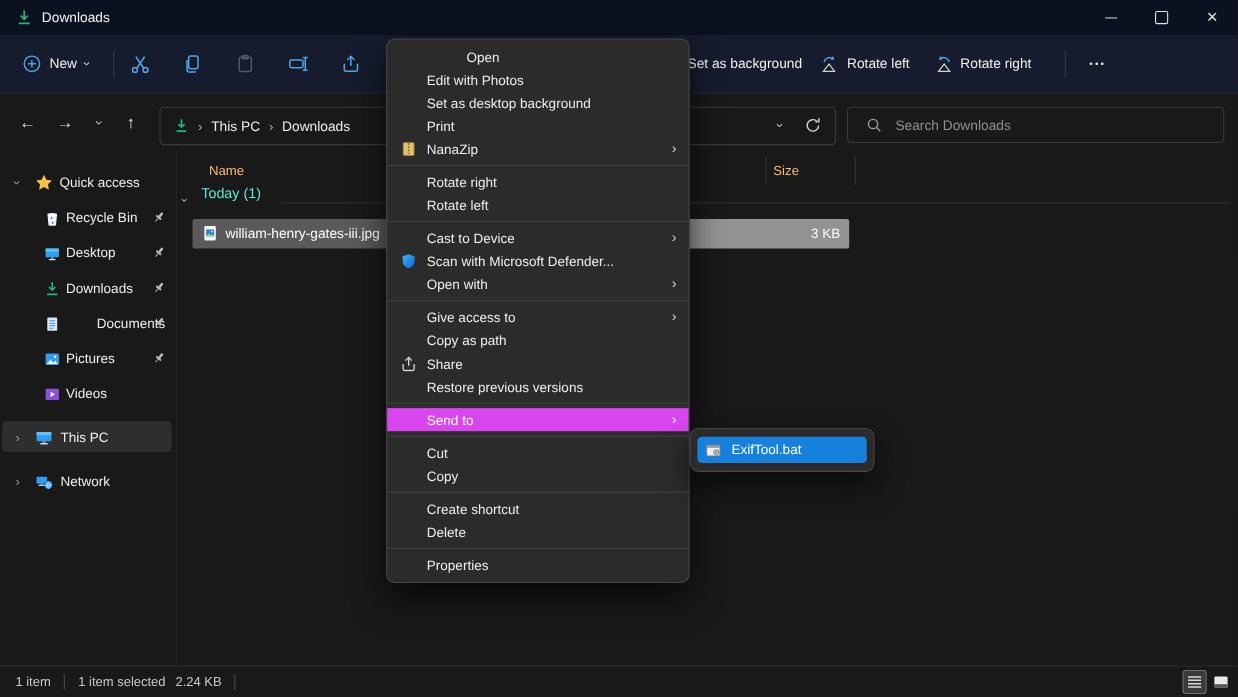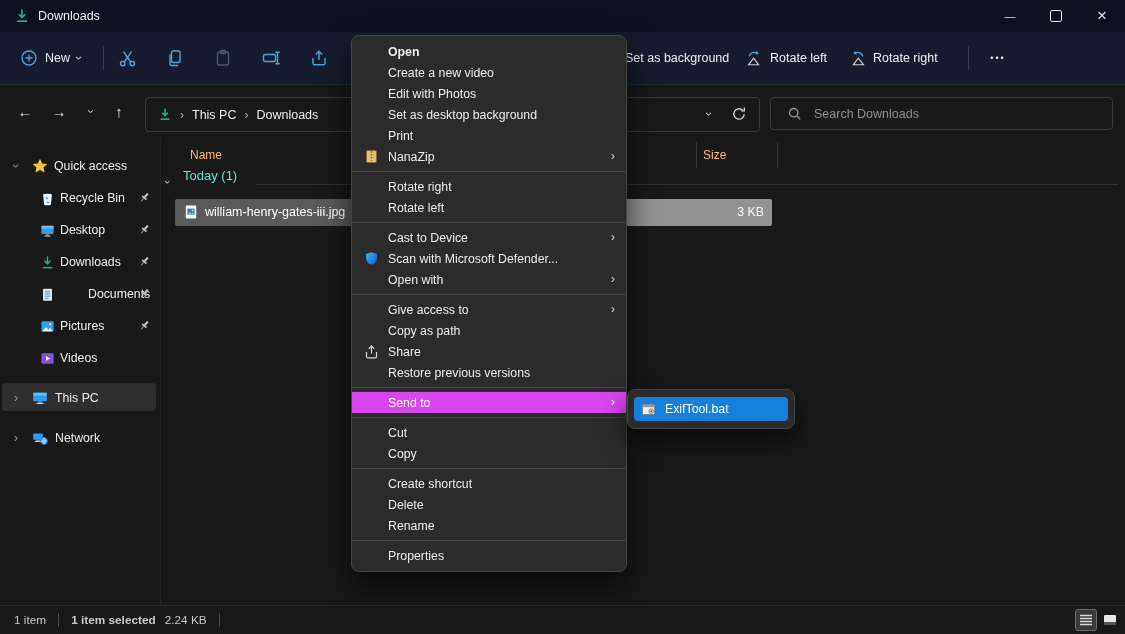--- a/index.html
+++ b/index.html
@@ -57,31 +57,31 @@
   .rowseg1{position:absolute;left:175px;top:199px;width:452px;height:27px;background:#5a5a5a;border-radius:2px 0 0 2px;}
   .rowseg2{position:absolute;left:627px;top:199px;width:145px;height:27px;background:#929292;border-radius:0 2px 2px 0;}
   .file-ico{position:absolute;left:183px;top:204px;}
   .file-name{position:absolute;left:205px;top:205px;color:#ffffff;font-size:12.5px;}
   .file-size{position:absolute;left:627px;top:205px;width:137px;text-align:right;color:#fbfbfb;font-size:12.3px;}
 
   
   .statusbar{position:absolute;left:0;right:0;bottom:0;height:28px;background:#191919;border-top:1px solid #2c2c2c;display:flex;align-items:center;color:#c9c9c9;font-size:11.8px;}
   .st-item{margin-left:14px;}
   .st-div{width:1px;height:14px;background:#4a4a4a;margin-left:12px;}
-  .st-sel{margin-left:12px;font-weight:bold;}
+  .st-sel{margin-left:12px;}
   .st-size{margin-left:9px;}
   .viewbtn{position:absolute;top:3px;width:22px;height:22px;display:flex;align-items:center;justify-content:center;border-radius:3px;box-sizing:border-box;}
   .viewbtn.active{background:#3a3a3a;border:1px solid #6e6e6e;}
 
   
   .ctx{position:absolute;left:351px;top:35px;width:276px;background:#2b2b2b;border:1px solid #454545;
        border-radius:8px;box-shadow:0 14px 30px rgba(0,0,0,.65);padding:5px 0;z-index:50;box-sizing:border-box;}
   .mi{height:21px;display:flex;align-items:center;padding-left:36px;padding-right:12px;position:relative;
       font-size:12.3px;color:#ededed;white-space:nowrap;}
-  .mi.bold{font-weight:bold;}
+  .mi.bold{font-weight:normal;margin-left:36px;}
   .mi.sel{background:#d946ef;color:#ffffff;}
   .mi .mico{position:absolute;left:12px;top:3px;}
   .mi .arrow{position:absolute;right:11px;top:3px;color:#cfcfcf;font-size:13px;line-height:1;}
   .mi.sel .arrow{color:#ffffff;}
   .sep{height:1px;background:#434343;margin:4px 0;}
 
   
   .sub{position:absolute;left:627px;top:389px;width:168px;background:#2b2b2b;border:1px solid #454545;
        border-radius:8px;box-shadow:0 12px 26px rgba(0,0,0,.6);padding:7px 6px;z-index:60;box-sizing:border-box;}
   .smi{height:24px;background:#1581dd;border-radius:4px;display:flex;align-items:center;gap:9px;padding:0 7px;
@@ -438,23 +438,20 @@
         </svg>
     </span>
   </div>
 </div>
 
 <div class="ctx">
   <div class="mi bold">
       <span>Open</span>
     </div>
   <div class="mi">
-      <span>Create a new video</span>
-    </div>
-  <div class="mi">
       <span>Edit with Photos</span>
     </div>
   <div class="mi">
       <span>Set as desktop background</span>
     </div>
   <div class="mi">
       <span>Print</span>
     </div>
   <div class="mi">
     <span class="mico">
@@ -529,23 +526,20 @@
   <div class="mi">
       <span>Copy</span>
     </div>
   <div class="sep"></div>
   <div class="mi">
       <span>Create shortcut</span>
     </div>
   <div class="mi">
       <span>Delete</span>
     </div>
-  <div class="mi">
-      <span>Rename</span>
-    </div>
   <div class="sep"></div>
   <div class="mi">
       <span>Properties</span>
     </div>
 </div>
 
 <div class="sub">
   <div class="smi">
     <span>
       <svg width="15" height="15">

